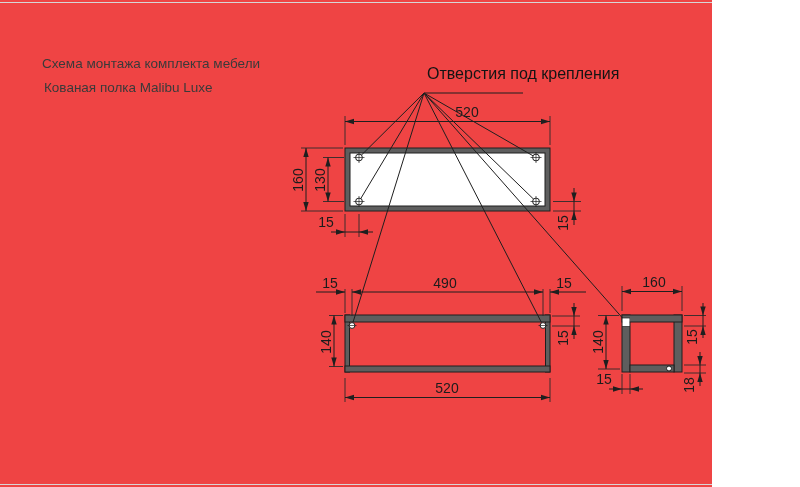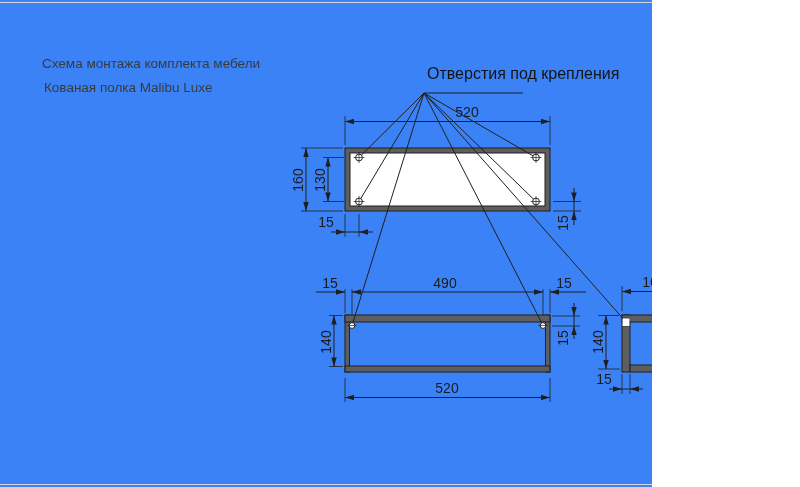--- a/index.html
+++ b/index.html
@@ -1,19 +1,19 @@
 <!DOCTYPE html>
 <html><head>
 <meta charset="utf-8">
 <style>
   html,body{margin:0;padding:0;background:#ffffff;}
   .stage{
     position:relative;
-    width:652px;height:487px;
-    background:#3b82f6;
+    width:712px;height:487px;
+    background:#ef4444;
     font-family:"Liberation Sans", sans-serif;
     overflow:hidden;
   }
   .edge{position:absolute;left:0;width:800px;height:1px;background:#d6d6d6;}
   .edge-top{top:2px;}
   .edge-bottom{top:484px;}
   svg{position:absolute;left:0;top:0;}
   .ln{stroke:#1f1f1f;stroke-width:1;fill:none;}
   .ext{stroke:#2b2b2b;stroke-width:0.9;fill:none;}
   .bar{stroke:#1f1f1f;stroke-width:1;}

